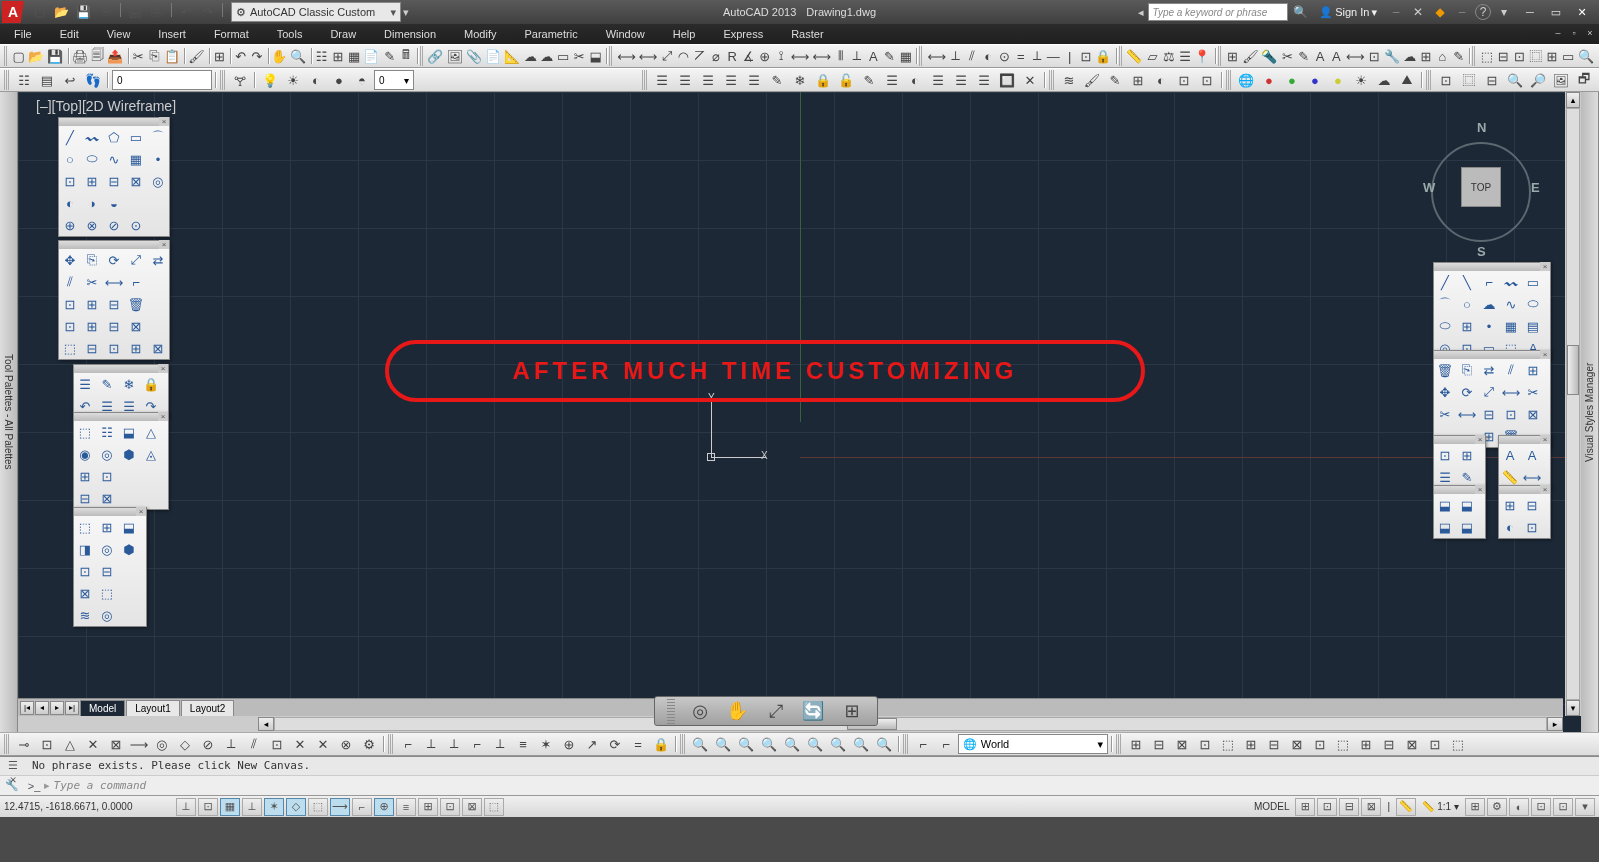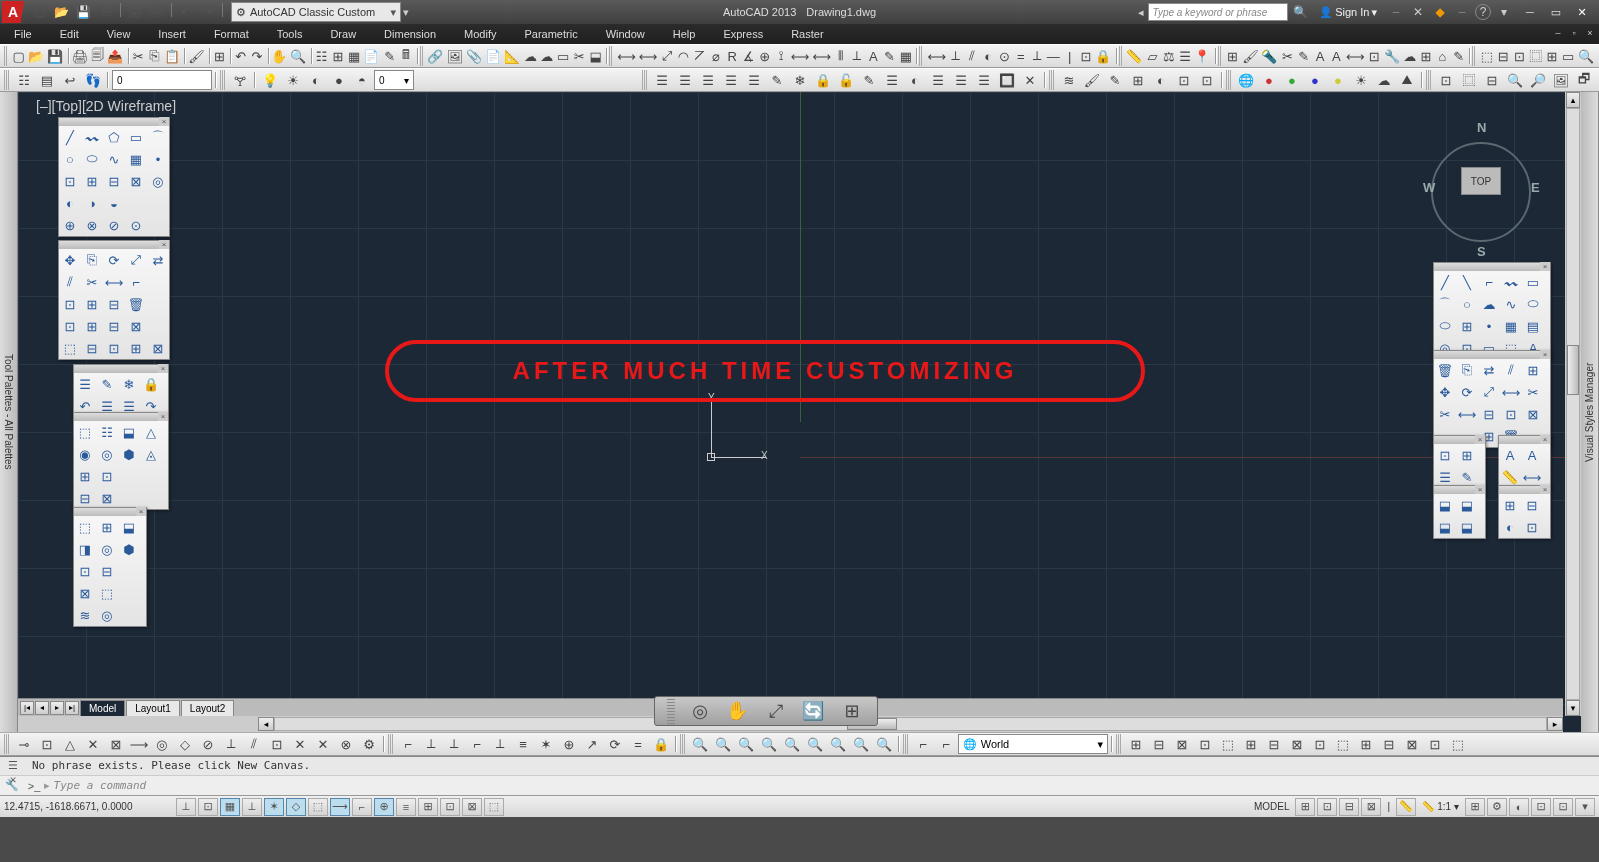--- a/index.html
+++ b/index.html
@@ -73,21 +73,21 @@
 
 .palette { position: absolute; background: linear-gradient(#f8f8f8, #e4e4e4); border: 1px solid #888; box-shadow: 1px 1px 3px rgba(0,0,0,0.4); z-index: 20; }
 .palette .prow { display: flex; }
 .palette .pb { width: 22px; height: 22px; display: flex; align-items: center; justify-content: center; font-size: 13px; color: #2a5a9a; border: 1px solid transparent; }
 .palette .phead { height: 8px; background: linear-gradient(#ddd, #bbb); position: relative; }
 .palette .px { position: absolute; right: 0; top: -1px; width: 10px; height: 9px; background: #ccc; color: #555; font-size: 8px; display: flex; align-items: center; justify-content: center; }
 
 
 .viewcube { position: absolute; right: 40px; top: 20px; width: 120px; height: 150px; z-index: 15; }
 .viewcube .ring { position: absolute; left: 10px; top: 30px; width: 100px; height: 100px; border: 2px solid #5a6870; border-radius: 50%; }
-.viewcube .cube { position: absolute; left: 40px; top: 55px; width: 40px; height: 28px; background: #bbb; border: 1px solid #888; display: flex; align-items: center; justify-content: center; font-size: 10px; color: #333; }
+.viewcube .cube { position: absolute; left: 40px; top: 55px; width: 40px; height: 40px; background: #bbb; border: 1px solid #888; display: flex; align-items: center; justify-content: center; font-size: 10px; color: #333; }
 .viewcube .dir { position: absolute; color: #9aa; font-size: 13px; font-weight: bold; }
 .viewcube .n { left: 56px; top: 8px; }
 .viewcube .s { left: 56px; top: 132px; }
 .viewcube .e { left: 110px; top: 68px; }
 .viewcube .w { left: 2px; top: 68px; }
 .viewcube .wcs { position: absolute; left: 40px; top: 160px; width: 44px; height: 14px; background: #5a6870; color: #bbb; font-size: 9px; display: flex; align-items: center; justify-content: center; border-radius: 3px; }
 
 
 .navbar { position: absolute; left: 636px; bottom: 6px; width: 224px; height: 30px; background: linear-gradient(#c8c8c8, #a0a0a0); border: 1px solid #666; border-radius: 3px; display: flex; align-items: center; justify-content: center; gap: 12px; z-index: 16; }
 .navbar .nb { width: 26px; height: 24px; display: flex; align-items: center; justify-content: center; color: #444; font-size: 18px; }

